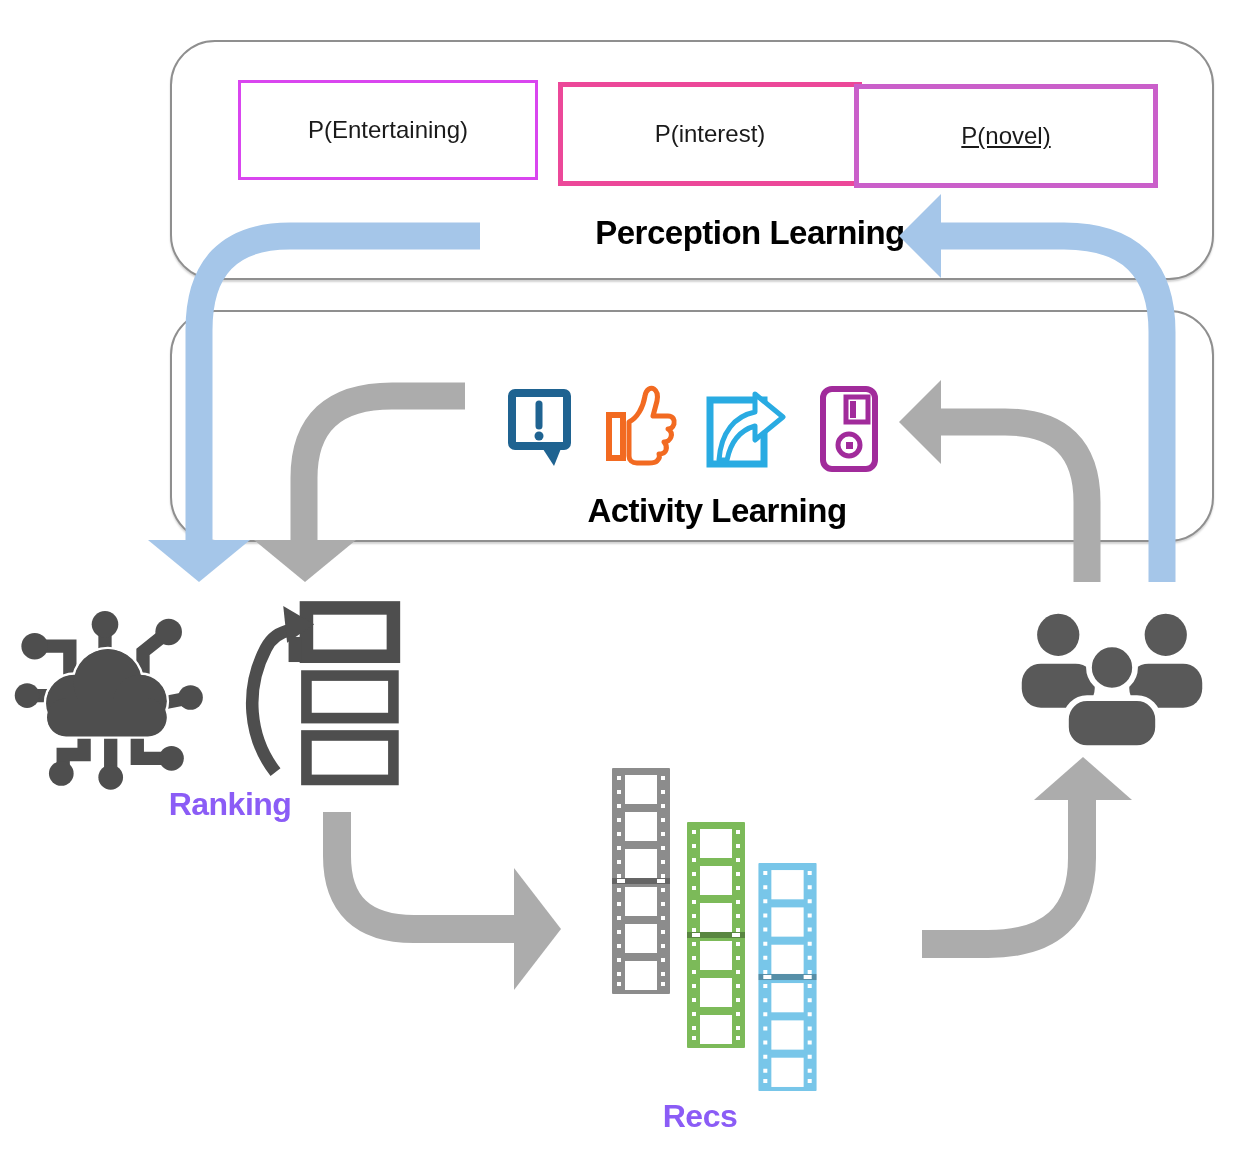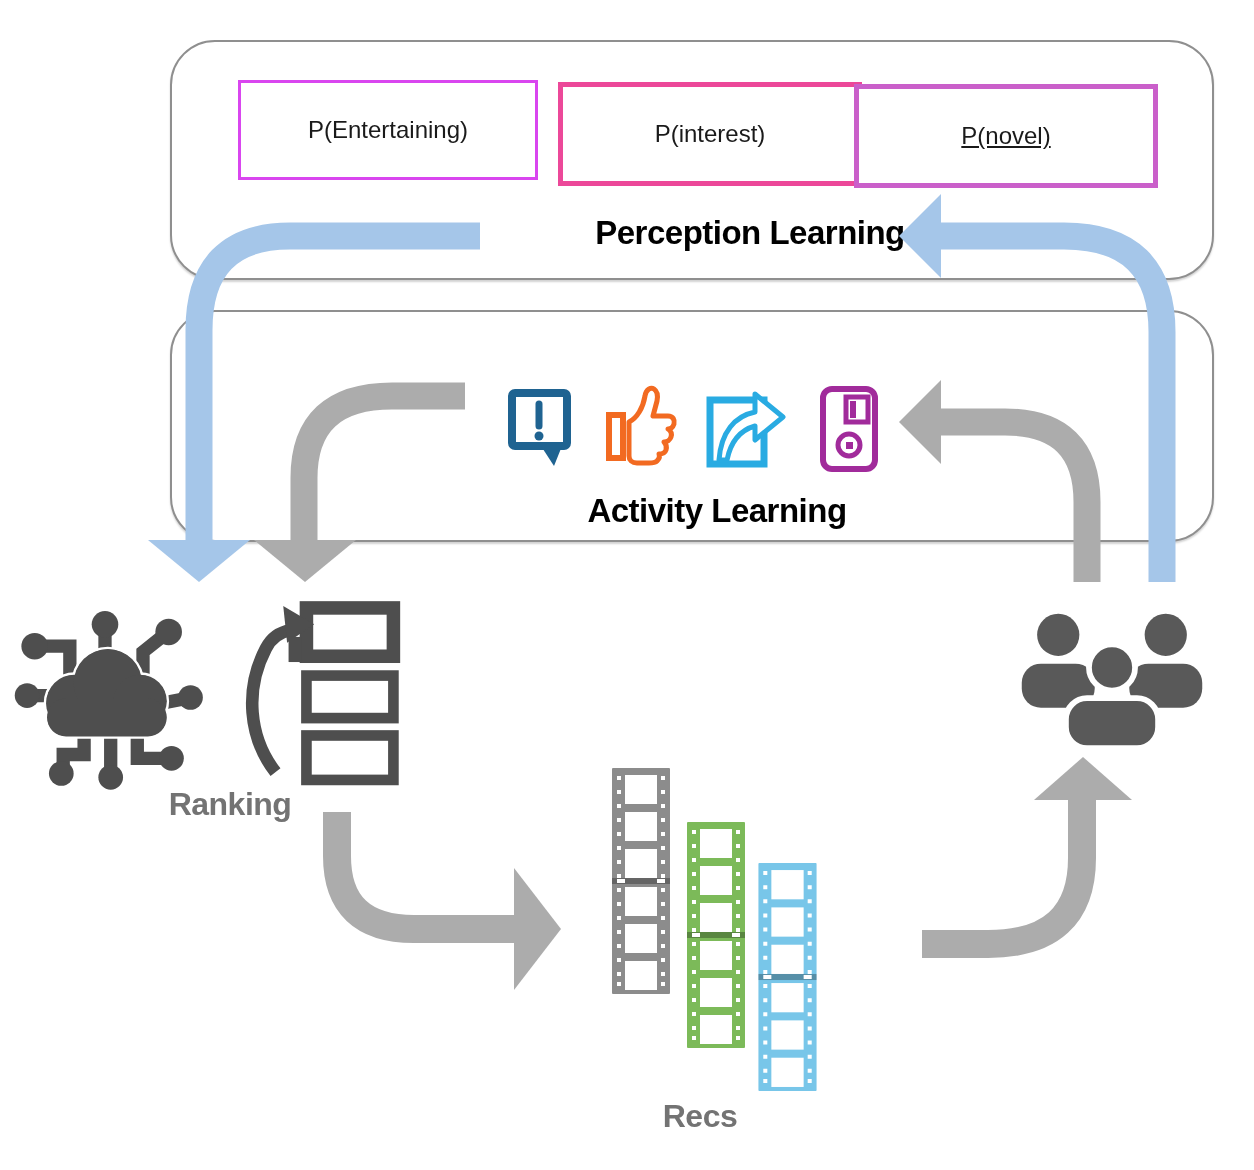--- a/index.html
+++ b/index.html
@@ -22,21 +22,21 @@
   #box-entertaining { left:66px;  top:38px; border:3px solid #d946ef; }
   #box-interest     { left:386px; top:40px; border:5px solid #ec4899; }
   #box-novel        { left:682px; top:42px; border:5px solid #CA5FCA;text-decoration:underline; }
   .panel-title {
     position:absolute; font-weight:bold; font-size:33px; color:#000;
     text-align:center; letter-spacing:-0.5px;
   }
   #perception-title { left:378px; top:172px; width:400px; }
   #activity-title   { left:345px; top:180px; width:400px; }
   .node-label {
-    position:absolute; font-weight:bold; font-size:32px; color:#737373;
+    position:absolute; font-weight:bold; font-size:32px; color:#8b5cf6;
     text-align:center; letter-spacing:-0.5px;
   }
   #ranking-label { left:150px; top:786px;  width:160px; }
   #recs-label    { left:620px; top:1098px; width:160px; }
   svg.abs { position:absolute; overflow:visible; }
   #arrow-layer { left:0; top:0; pointer-events:none; }
 </style>
 </head>
 <body>
 

